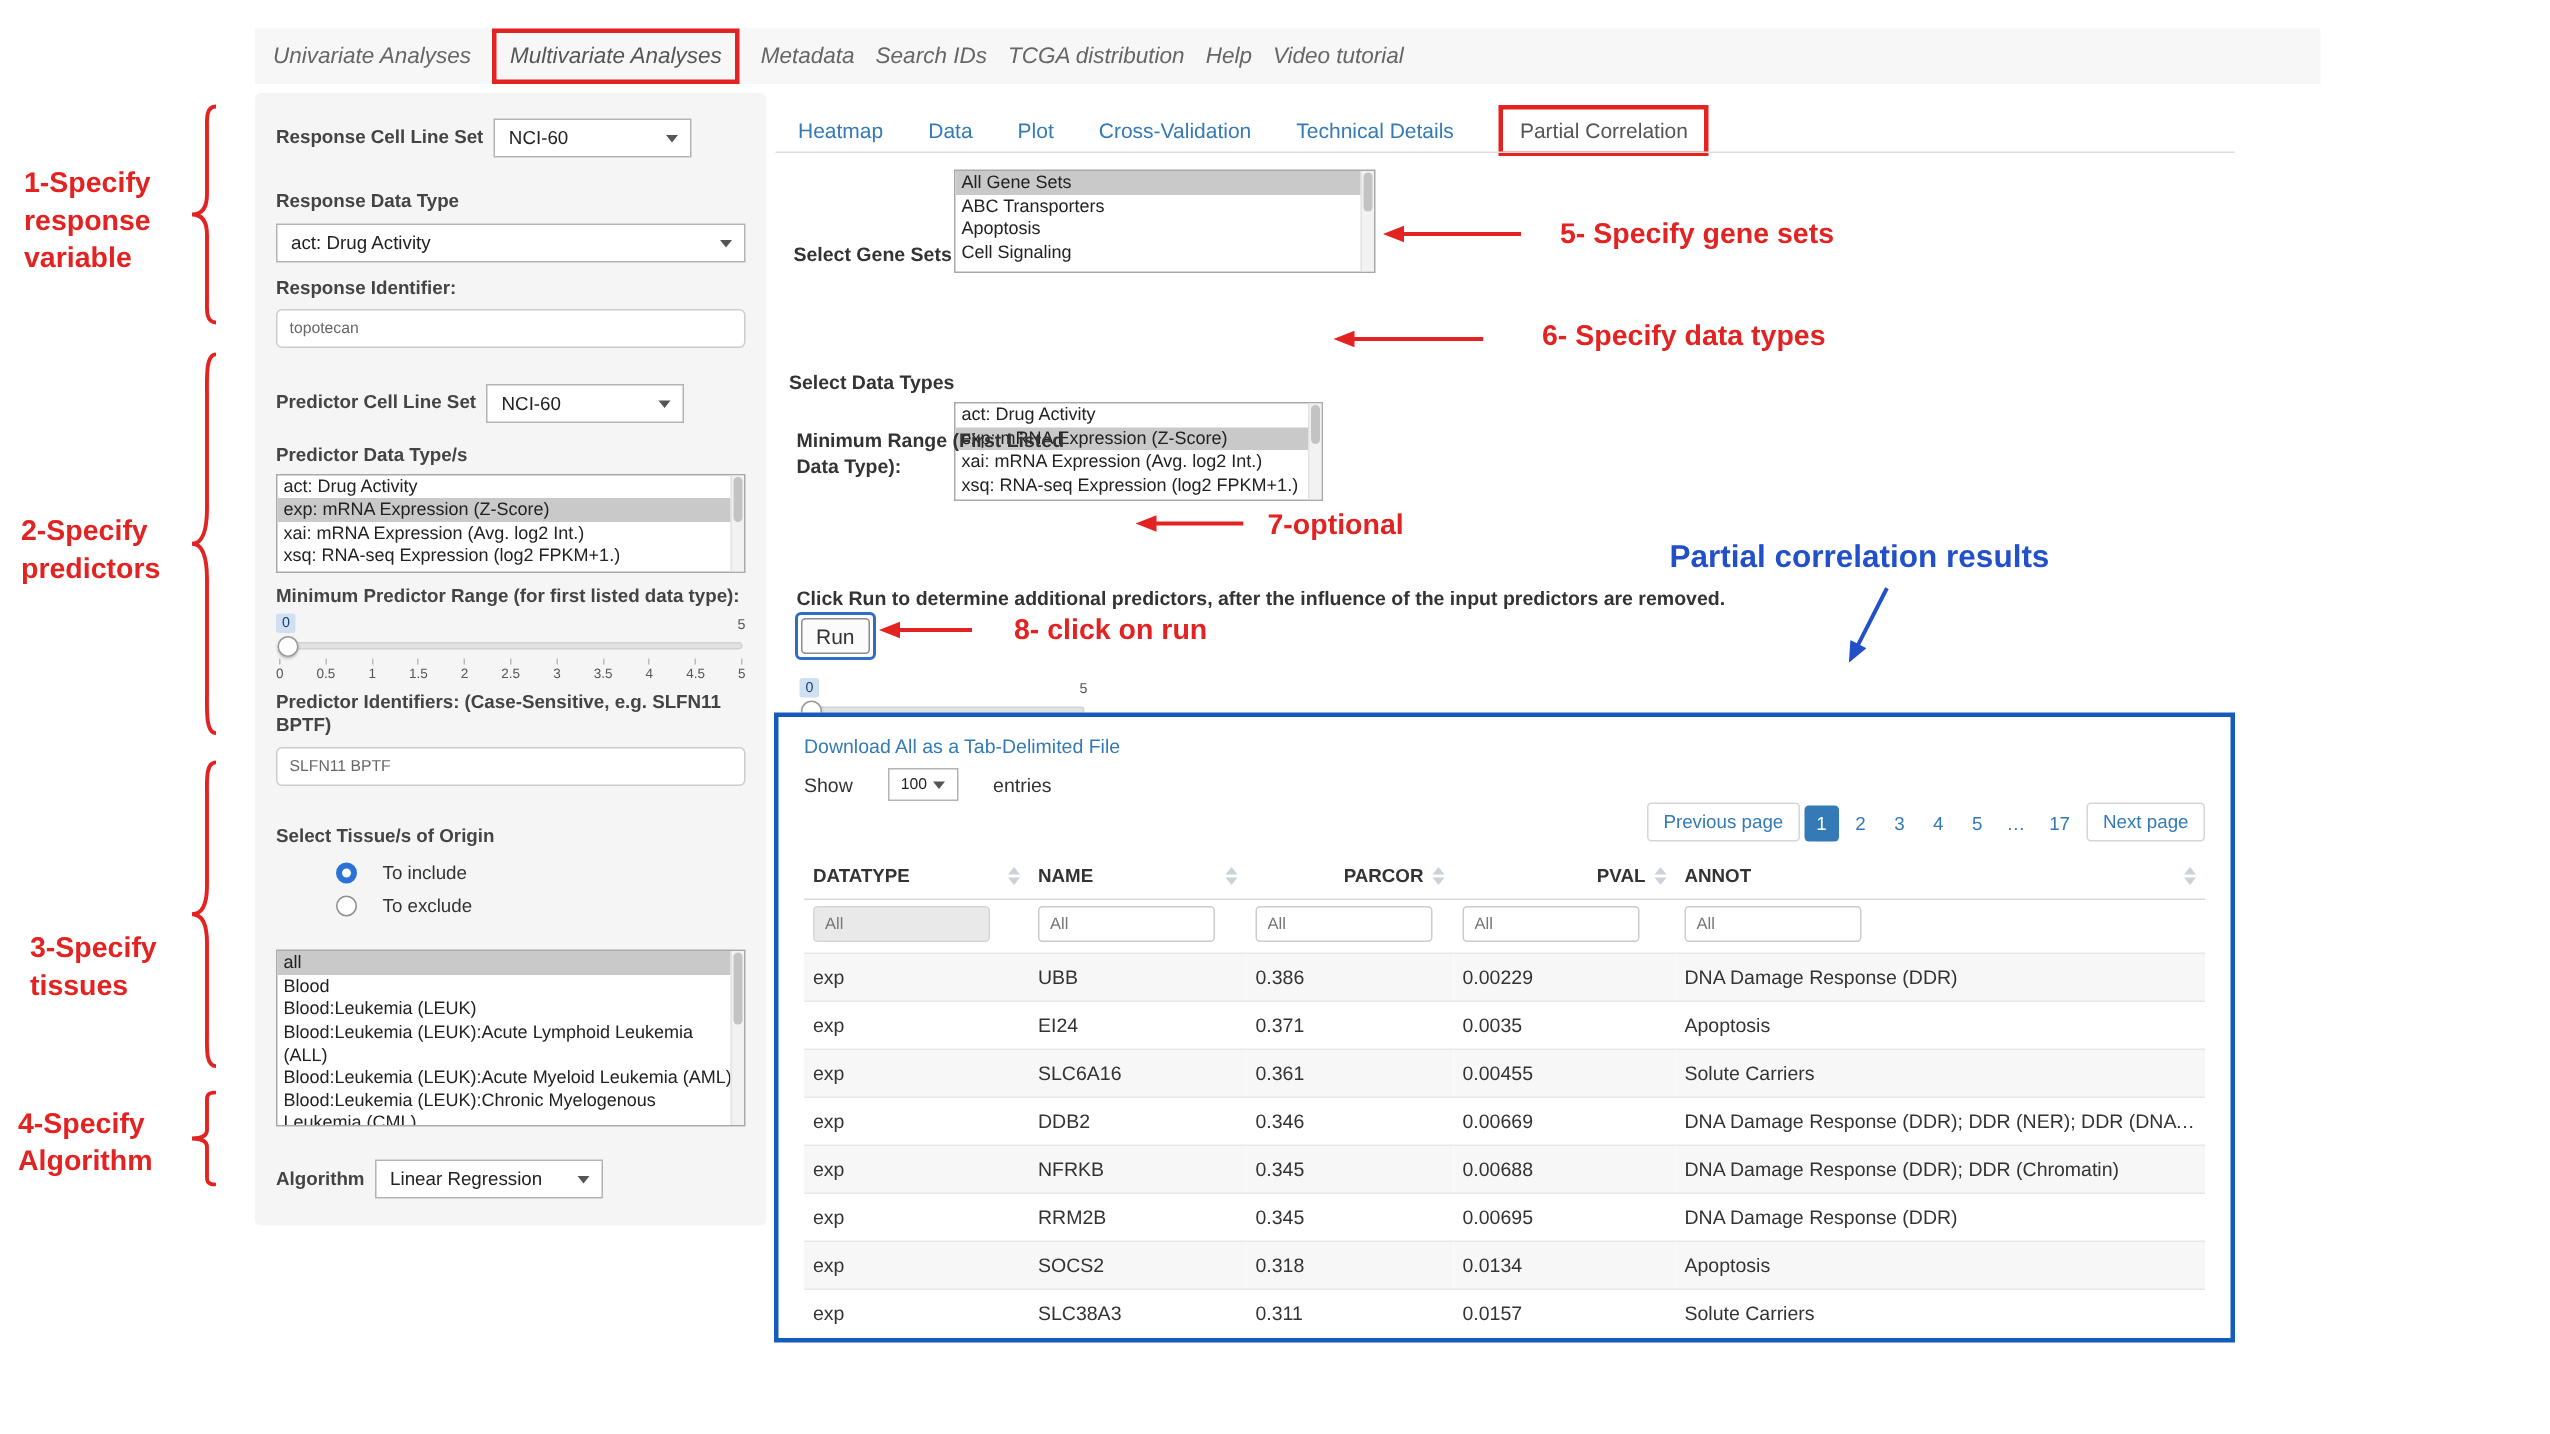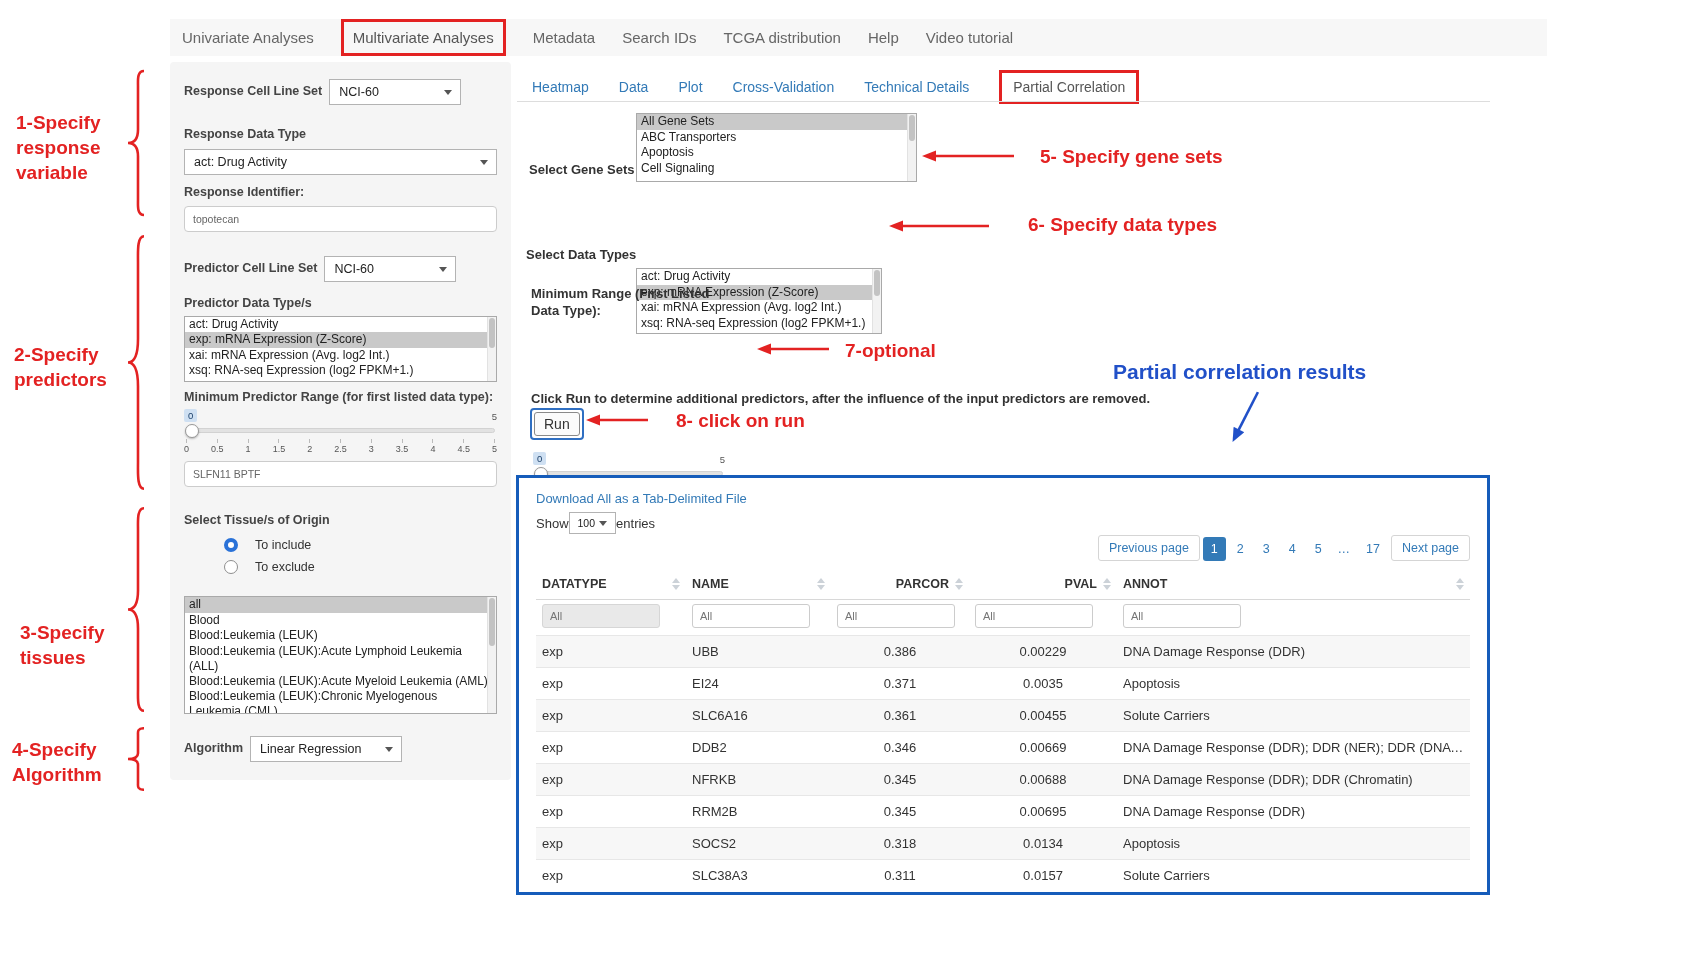--- a/index.html
+++ b/index.html
@@ -1,20 +1,20 @@
 <!DOCTYPE html>
 <html><head>
 <meta charset="utf-8">
 <style>
   *{margin:0;padding:0;box-sizing:border-box;}
   html,body{background:#fff;}
   .stage{position:relative;width:1700px;height:956px;font-family:"Liberation Sans",sans-serif;color:#333;background:#fff;overflow:hidden;}
   .abs{position:absolute;}
   
-  .topnav{left:170px;top:19px;width:1377px;height:37px;background:#f7f7f7;display:flex;align-items:center;gap:27px;padding:0 12px;font-size:15px;color:#666;}
+  .topnav{left:170px;top:19px;width:1377px;height:37px;background:#f7f7f7;display:flex;align-items:center;gap:14px;padding:0 12px;font-size:15px;color:#666;font-style:italic;}
   .nav-item{cursor:pointer;white-space:nowrap;}
   .nav-item.hl{border:3px solid #e32222;padding:7px 9px;color:#555;background:#f7f7f7;}
   
   .ann{color:#e32222;font-weight:bold;font-size:19px;line-height:1.32;}
   .brace path{stroke:#e32222;stroke-width:2.6;fill:none;}
   .rarrow line{stroke:#e32222;stroke-width:2.6;}
   .rarrow polygon{fill:#e32222;}
   
   .sidebar{left:170px;top:62px;width:341px;background:#f5f5f5;border-radius:4px;padding:17px 14px 18px;font-size:13px;}
   .lbl{font-weight:bold;color:#444;font-size:12.5px;line-height:1.25;}
@@ -46,38 +46,38 @@
   .tab{cursor:pointer;white-space:nowrap;}
   .tab.active{color:#555;border:3px solid #e32222;padding:6px 11px;}
   .tabline{left:517px;top:101px;width:973px;border-top:1px solid #ddd;height:0;}
   .mainlbl{font-weight:bold;font-size:13px;color:#333;line-height:1.3;}
   
   .run-wrap{border:2px solid #2f6fc2;border-radius:4px;padding:2px;display:inline-block;background:#fff;}
   .run-btn{font-size:14px;color:#333;background:#fbfbfb;border:1px solid #8a8a8a;border-radius:3px;padding:3px 9px;cursor:pointer;font-family:inherit;}
   
   .results{left:516px;top:475px;width:974px;height:420px;border:3px solid #155cba;background:#fff;padding:11px 17px;}
   .dl-link{color:#337ab7;font-size:13px;cursor:pointer;display:inline-block;}
-  .show-row{display:flex;align-items:center;gap:0;font-size:13px;margin-top:5px;color:#333;}
+  .show-row{display:flex;align-items:center;gap:23px;font-size:13px;margin-top:5px;color:#333;}
   .mini-sel{height:22px;padding:0 20px 0 8px;font-size:10.5px;}
   .showing{font-size:13px;margin-top:12px;color:#333;}
   .pager{display:flex;justify-content:flex-end;align-items:flex-end;gap:3px;font-size:12.5px;margin-top:1px;color:#337ab7;}
   .pg-btn{border:1px solid #d5d5d5;border-radius:3px;padding:5px 10px;color:#337ab7;cursor:pointer;background:#fff;white-space:nowrap;}
   .pg-num{padding:5px 8px;cursor:pointer;border-radius:3px;color:#337ab7;}
   .pg-num.active{background:#337ab7;color:#fff;}
   .pg-ellipsis{padding:5px 5px;color:#337ab7;}
   table.res{width:100%;border-collapse:collapse;font-size:13px;margin-top:8px;table-layout:fixed;}
   .res th{font-weight:bold;color:#333;padding:8px 6px;border-bottom:1px solid #d8d8d8;font-size:12.5px;cursor:pointer;text-align:left;}
   .th-flex{display:flex;align-items:center;justify-content:space-between;gap:12px;}
   th.num .th-flex{justify-content:flex-end;gap:6px;}
   .sort-icon{display:inline-flex;flex-direction:column;gap:2px;}
   .sort-icon i{display:block;width:0;height:0;border-left:4px solid transparent;border-right:4px solid transparent;}
   .sort-icon .up{border-bottom:5px solid #ccd2d8;}
   .sort-icon .down{border-top:5px solid #ccd2d8;}
   .res td{padding:8px 6px;color:#333;overflow:hidden;white-space:nowrap;text-overflow:ellipsis;}
-  .res td.num{text-align:center;}
+  .res td.num{text-align:left;}
   .res .frow td{padding:4px 6px 7px;border-bottom:none;}
   .res .frow input{width:118px;height:24px;border:1px solid #ccc;border-radius:3px;padding:0 7px;font-size:11px;color:#666;font-family:inherit;background:#fff;}
   .res .frow input.gray{background:#e9e9e9;border-color:#d6d6d6;}
   .res tbody tr.data-row{border-top:1px solid #e7e7e7;}
   .res tbody tr.odd{background:#f7f7f7;}
   .res-title{font-weight:bold;font-size:21px;color:#2150c8;white-space:nowrap;}
   .blue-arrow{transform:rotate(27deg);transform-origin:top center;}
   .blue-arrow line{stroke:#2150c8;stroke-width:2.6;}
   .blue-arrow polygon{fill:#2150c8;}
 </style>
@@ -167,20 +167,21 @@
         <span class="tick">2</span>
         <span class="tick">2.5</span>
         <span class="tick">3</span>
         <span class="tick">3.5</span>
         <span class="tick">4</span>
         <span class="tick">4.5</span>
         <span class="tick">5</span>
       </div>
     </div>
 
+    <div class="lbl" style="margin-bottom:6px;">Predictor Identifiers: (Case-Sensitive, e.g. SLFN11 BPTF)</div>
     <input class="ti" style="margin-bottom: 26px;" value="SLFN11 BPTF">
 
     <div class="lbl" style="margin-bottom:8px;">Select Tissue/s of Origin</div>
     <div class="radio-row" style="margin-bottom:4px;">
       <span class="rdo on"></span>
       <span>To include</span>
     </div>
     <div class="radio-row" style="margin-bottom:20px;">
       <span class="rdo"></span>
       <span>To exclude</span>

